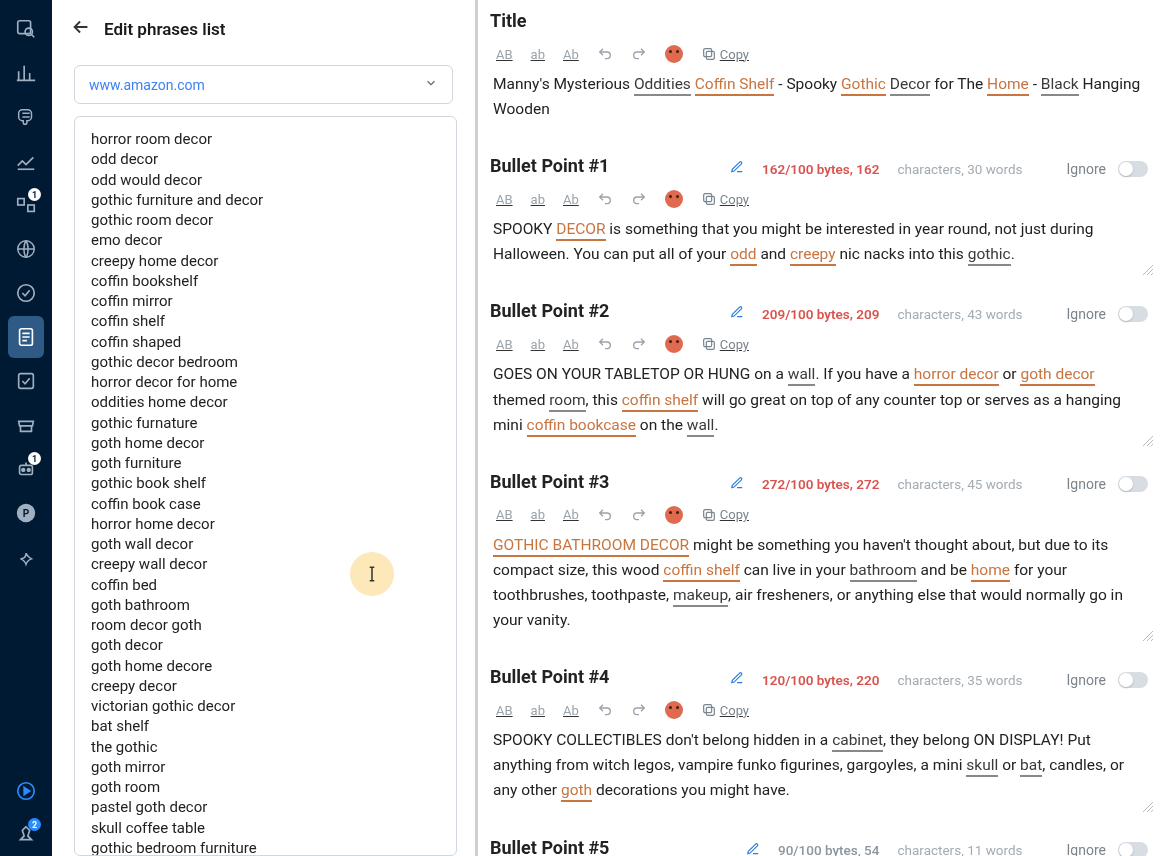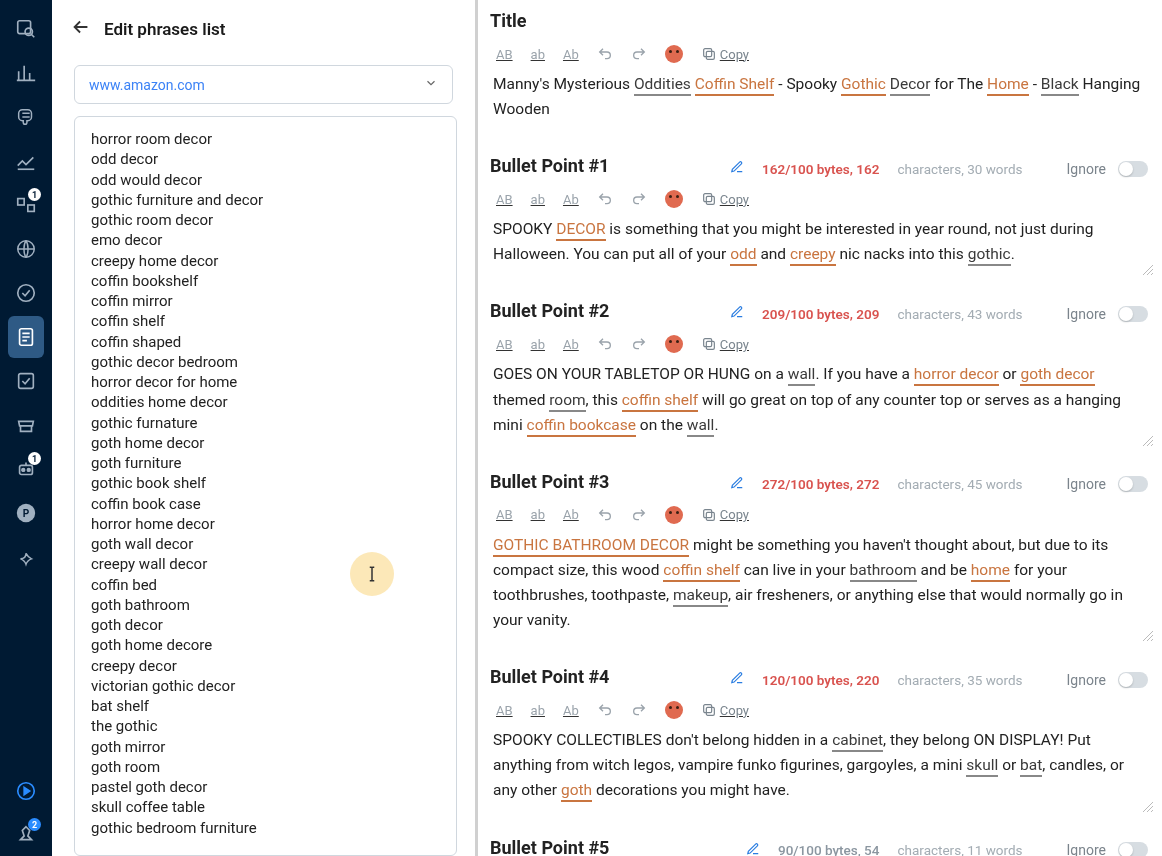--- a/index.html
+++ b/index.html
@@ -199,20 +199,21 @@
       <span class="phrase-line">gothic furnature</span>
       <span class="phrase-line">goth home decor</span>
       <span class="phrase-line">goth furniture</span>
       <span class="phrase-line">gothic book shelf</span>
       <span class="phrase-line">coffin book case</span>
       <span class="phrase-line">horror home decor</span>
       <span class="phrase-line">goth wall decor</span>
       <span class="phrase-line">creepy wall decor</span>
       <span class="phrase-line">coffin bed</span>
       <span class="phrase-line">goth bathroom</span>
+      <span class="phrase-line">room decor goth</span>
       <span class="phrase-line">goth decor</span>
       <span class="phrase-line">goth home decore</span>
       <span class="phrase-line">creepy decor</span>
       <span class="phrase-line">victorian gothic decor</span>
       <span class="phrase-line">bat shelf</span>
       <span class="phrase-line">the gothic</span>
       <span class="phrase-line">goth mirror</span>
       <span class="phrase-line">goth room</span>
       <span class="phrase-line">pastel goth decor</span>
       <span class="phrase-line">skull coffee table</span>

